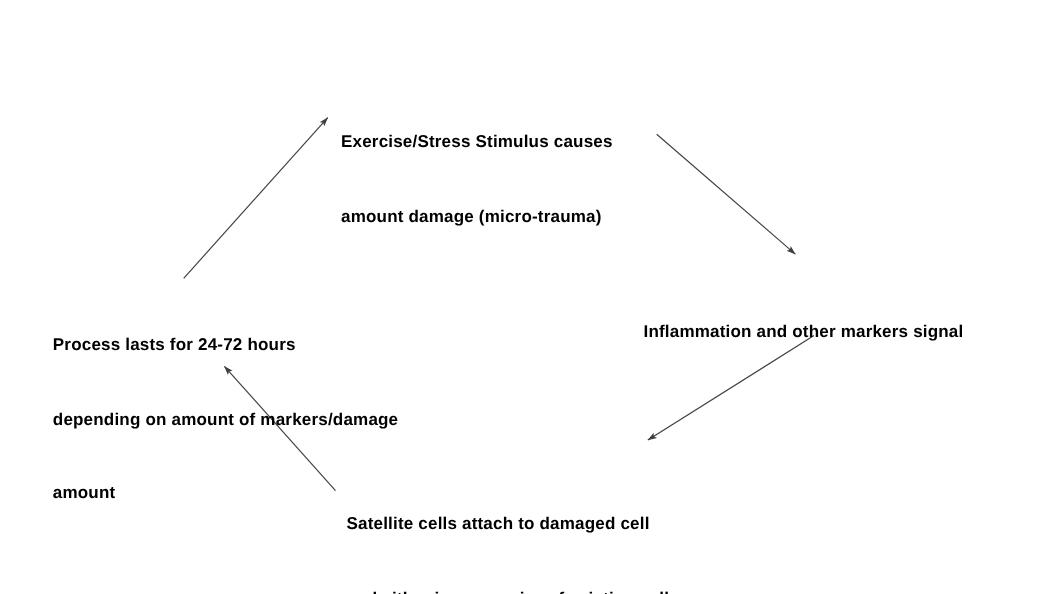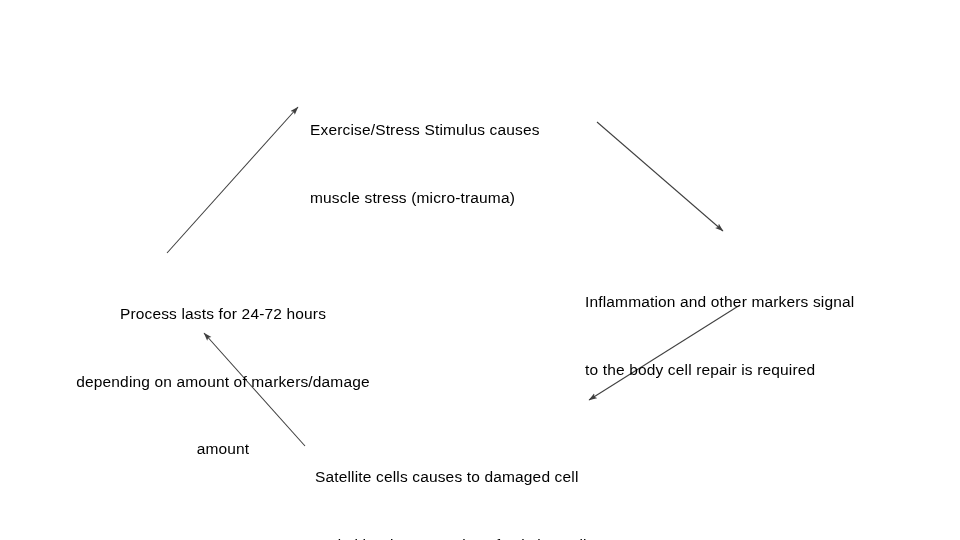--- a/index.html
+++ b/index.html
@@ -30,20 +30,21 @@
     height: 540px;
     pointer-events: none;
   }
   .node {
     position: absolute;
     font-size: 15.5px;
     line-height: 22.5px;
     color: #000000;
     white-space: pre-wrap;
     letter-spacing: 0.01em;
+    font-weight: bold;
   }
   .node .line {
     display: block;
   }
   #node-stimulus {
     left: 310px;
     top: 74px;
     width: 300px;
   }
   #node-inflammation {
@@ -54,21 +55,20 @@
   }
   #node-satellite {
     left: 315px;
     top: 421px;
     width: 345px;
   }
   #node-process {
     left: 48px;
     top: 258px;
     width: 350px;
-    text-align: center;
   }
 </style>
 </head>
 <body style="background: rgb(255, 255, 255); color: rgb(0, 0, 0);">
 
 <div id="canvas">
 
   <svg class="arrow-layer" viewBox="0 0 960 540">
     <defs>
       <marker id="ah" markerWidth="9" markerHeight="9" refX="7.6" refY="3" orient="auto" markerUnits="strokeWidth">
@@ -76,30 +76,29 @@
       </marker>
     </defs>
     <line x1="597" y1="122" x2="723" y2="231" stroke="#3f3f3f" stroke-width="1.05" marker-end="url(#ah)"></line>
     <line x1="740" y1="305" x2="589" y2="400" stroke="#3f3f3f" stroke-width="1.05" marker-end="url(#ah)"></line>
     <line x1="305" y1="446" x2="204" y2="333" stroke="#3f3f3f" stroke-width="1.05" marker-end="url(#ah)"></line>
     <line x1="167" y1="253" x2="298" y2="107" stroke="#3f3f3f" stroke-width="1.05" marker-end="url(#ah)"></line>
   </svg>
 
   <div class="node" id="node-stimulus">
     <span class="line">Exercise/Stress Stimulus causes</span>
-    <span class="line">muscle stress (micro-trauma)</span>
+    <span class="line">amount damage (micro-trauma)</span>
   </div>
 
   <div class="node" id="node-inflammation">
     <span class="line">Inflammation and other markers signal</span>
-    <span class="line">to the body cell repair is required</span>
   </div>
 
   <div class="node" id="node-satellite">
-    <span class="line">Satellite cells causes to damaged cell</span>
+    <span class="line">Satellite cells attach to damaged cell</span>
     <span class="line">and either increase size of existing cells</span>
     
     
   </div>
 
   <div class="node" id="node-process">
     <span class="line">Process lasts for 24-72 hours</span>
     <span class="line">depending on amount of markers/damage</span>
     <span class="line">amount</span>
   </div>

